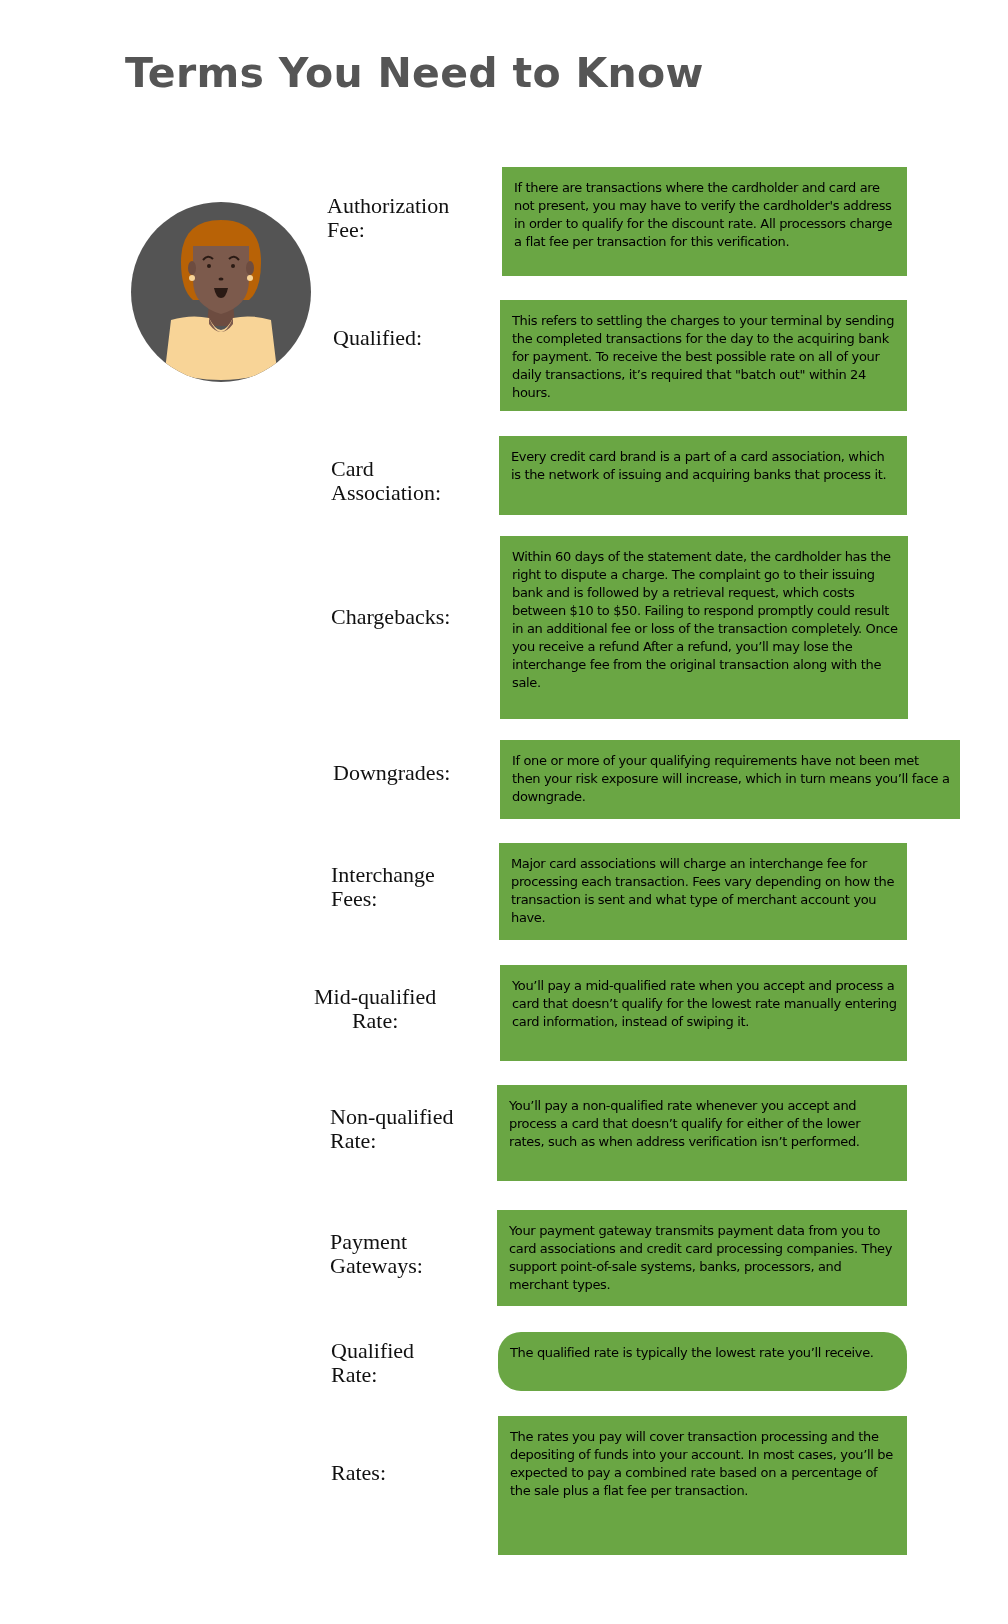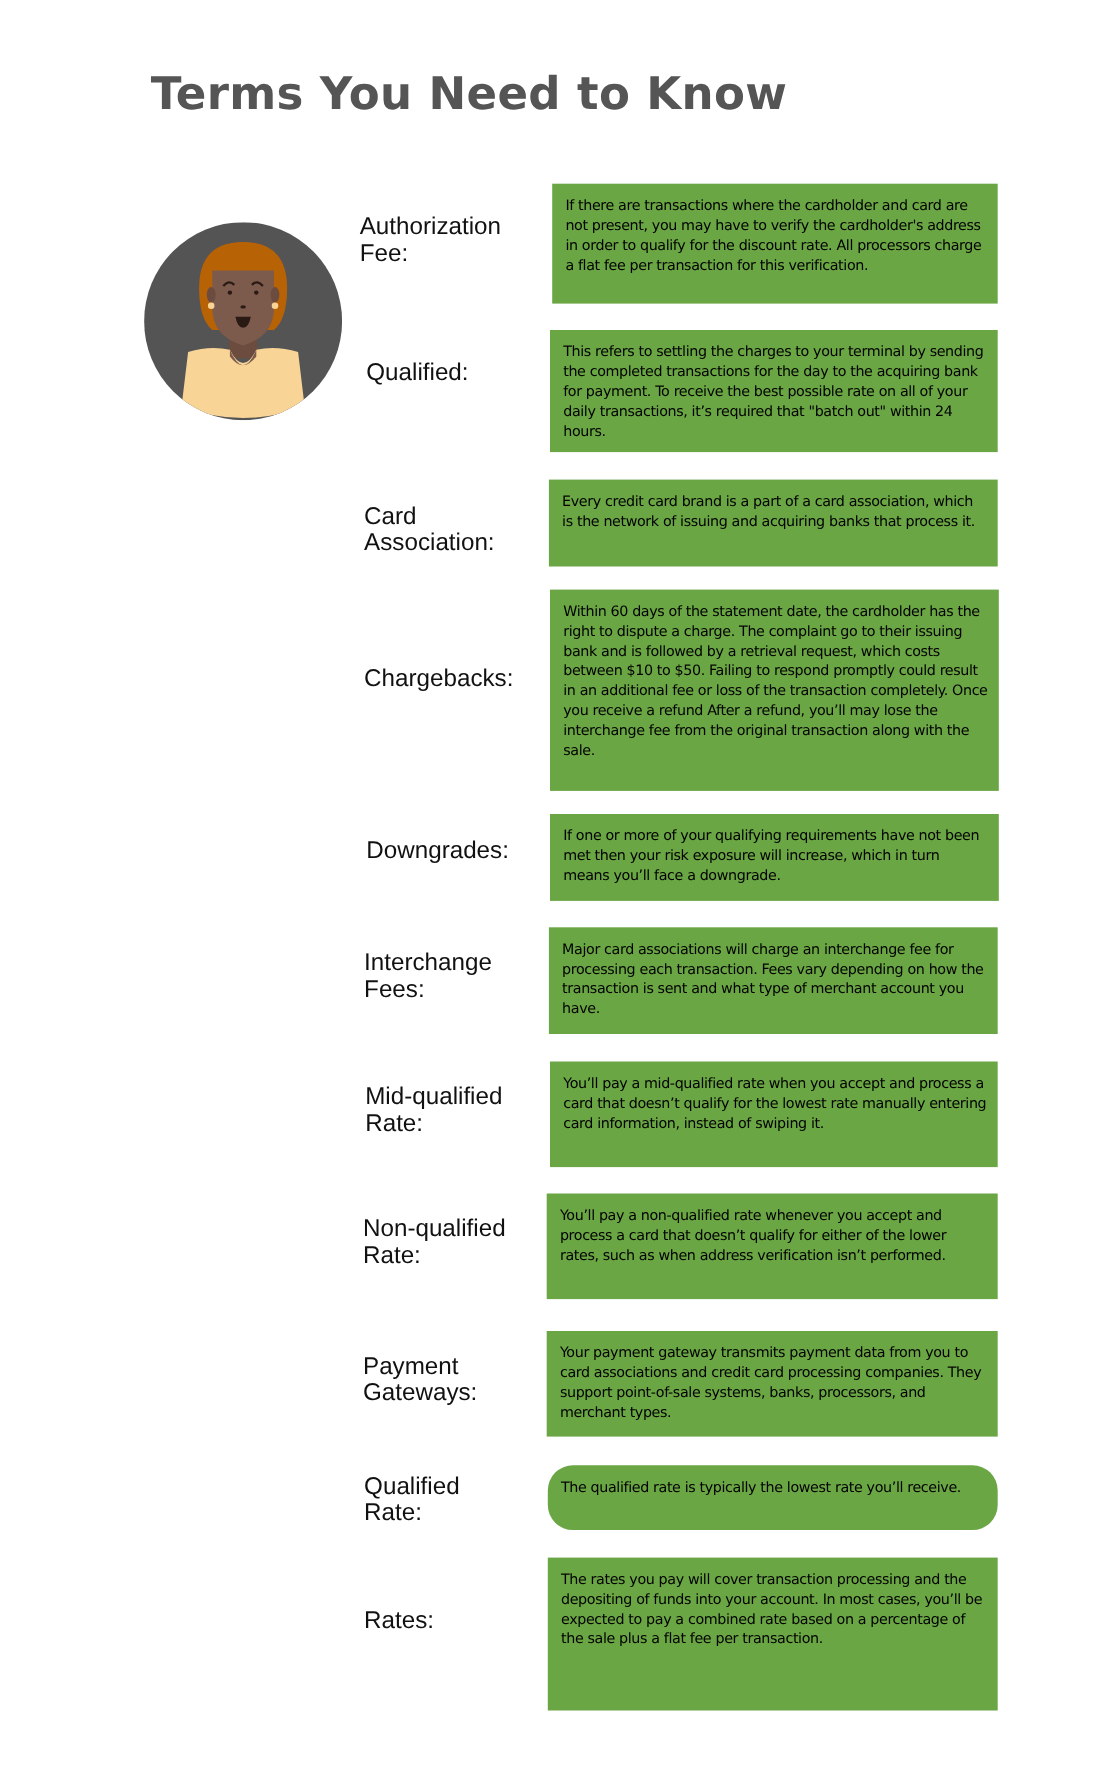--- a/index.html
+++ b/index.html
@@ -1,21 +1,21 @@
 <!DOCTYPE html>
 <html><head>
 <meta charset="utf-8">
 <style>
   html, body { margin:0; padding:0; background:#ffffff; }
   body { width:1008px; height:1624px; position:relative; overflow:hidden; font-family:"Liberation Sans", sans-serif; }
-  .title { position:absolute; left:125px; top:50px; margin:12px; font-family:"DejaVu Sans", sans-serif; font-weight:bold; font-size:41px; line-height:46px; color:#555555; letter-spacing:0.3px; }
+  .title { position:absolute; left:125px; top:50px; margin:0; font-family:"DejaVu Sans", sans-serif; font-weight:bold; font-size:41px; line-height:46px; color:#555555; letter-spacing:0.3px; }
   .title span { display:block; }
   .avatar { position:absolute; left:131px; top:202px; width:180px; height:180px; }
   .term { position:absolute; left:0; width:1008px; }
-  .term-label { position:absolute; font-family:Liberation Sans, sans-serif; font-size:22px; line-height:24px; color:#111; white-space:pre-line; }
+  .term-label { position:absolute; font-family:Liberation Serif, serif; font-size:22px; line-height:24px; color:#111; white-space:pre-line; }
   .term-box { position:absolute; background:#6aa644; color:#000000; font-family:"DejaVu Sans", sans-serif; font-size:13px; line-height:18px; padding:12px 10px 10px 12px; box-sizing:border-box; letter-spacing:-0.35px; }
 </style>
 </head>
 <body>
 
 <h1 class="title">
   <span>Terms You Need to Know</span>
 </h1>
 
 <div class="avatar">
@@ -72,31 +72,31 @@
   <div class="term-box" style="left:499px;top:436px;width:408px;height:79px;">Every credit card brand is a part of a card association, which is the network of issuing and acquiring banks that process it.</div>
 </div>
 
 <div class="term">
   <div class="term-label" style="left:331px;top:605px;">Chargebacks:</div>
   <div class="term-box" style="left:500px;top:536px;width:408px;height:183px;">Within 60 days of the statement date, the cardholder has the right to dispute a charge. The complaint go to their issuing bank and is followed by a retrieval request, which costs between $10 to $50. Failing to respond promptly could result in an additional fee or loss of the transaction completely. Once you receive a refund After a refund, you’ll may lose the interchange fee from the original transaction along with the sale.</div>
 </div>
 
 <div class="term">
   <div class="term-label" style="left:333px;top:761px;">Downgrades:</div>
-  <div class="term-box" style="left:500px;top:740px;width:408px;height:79px;">If one or more of your qualifying requirements have not been met then your risk exposure will increase, which in turn means you’ll face a downgrade.</div>
+  <div class="term-box" style="left:500px;top:740px;width:460px;height:79px;">If one or more of your qualifying requirements have not been met then your risk exposure will increase, which in turn means you’ll face a downgrade.</div>
 </div>
 
 <div class="term">
   <div class="term-label" style="left:331px;top:863px;">Interchange
 Fees:</div>
   <div class="term-box" style="left:499px;top:843px;width:408px;height:97px;">Major card associations will charge an interchange fee for processing each transaction. Fees vary depending on how the transaction is sent and what type of merchant account you have.</div>
 </div>
 
 <div class="term">
-  <div class="term-label" style="left:332px;top:985px;">Mid-qualified
+  <div class="term-label" style="left:314px;top:985px;text-align:center;">Mid-qualified
 Rate:</div>
   <div class="term-box" style="left:500px;top:965px;width:407px;height:96px;">You’ll pay a mid-qualified rate when you accept and process a card that doesn’t qualify for the lowest rate manually entering card information, instead of swiping it.</div>
 </div>
 
 <div class="term">
   <div class="term-label" style="left:330px;top:1105px;">Non-qualified
 Rate:</div>
   <div class="term-box" style="left:497px;top:1085px;width:410px;height:96px;">You’ll pay a non-qualified rate whenever you accept and process a card that doesn’t qualify for either of the lower rates, such as when address verification isn’t performed.</div>
 </div>
 

